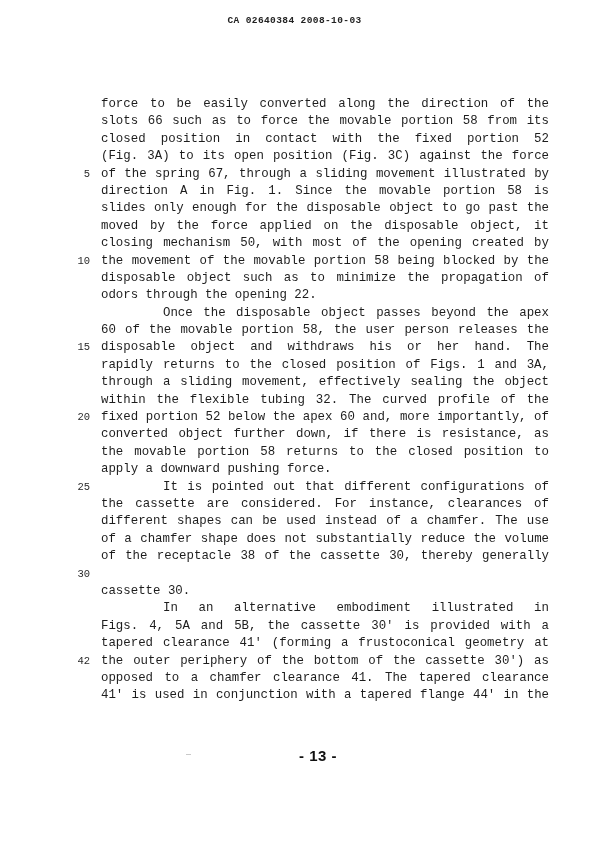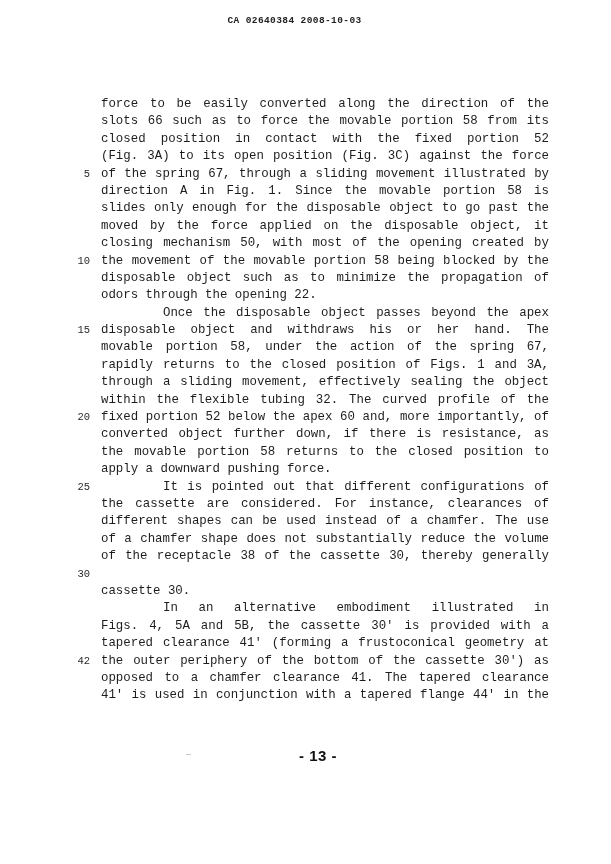--- a/index.html
+++ b/index.html
@@ -95,22 +95,22 @@
       <div class="line"><span>(Fig. 3A) to its open position (Fig. 3C) against the force</span></div>
       <div class="line"><span class="lineno">5</span><span>of the spring 67, through a sliding movement illustrated by</span></div>
       <div class="line"><span>direction A in Fig. 1.  Since the movable portion 58 is</span></div>
       <div class="line"><span>slides only enough for the disposable object to go past the</span></div>
       <div class="line"><span>moved by the force applied on the disposable object, it</span></div>
       <div class="line"><span>closing mechanism 50, with most of the opening created by</span></div>
       <div class="line"><span class="lineno">10</span><span>the movement of the movable portion 58 being blocked by the</span></div>
       <div class="line"><span>disposable object such as to minimize the propagation of</span></div>
       <div class="line end"><span>odors through the opening 22.</span></div>
       <div class="line ind"><span>Once the disposable object passes beyond the apex</span></div>
+      <div class="line"><span>60 of the movable portion 58, the user person releases the</span></div>
       <div class="line"><span class="lineno">15</span><span>disposable object and withdraws his or her hand.  The</span></div>
-      <div class="line"><span>movable portion 58, under the action of the spring 67,</span></div>
       <div class="line"><span>rapidly returns to the closed position of Figs. 1 and 3A,</span></div>
       <div class="line"><span>through a sliding movement, effectively sealing the object</span></div>
       <div class="line"><span>within the flexible tubing 32.  The curved profile of the</span></div>
       <div class="line"><span class="lineno">20</span><span>fixed portion 52 below the apex 60 and, more importantly, of</span></div>
       <div class="line"><span>converted object further down, if there is resistance, as</span></div>
       <div class="line"><span>the movable portion 58 returns to the closed position to</span></div>
       <div class="line end"><span>apply a downward pushing force.</span></div>
       <div class="line ind"><span class="lineno">25</span><span>It is pointed out that different configurations of</span></div>
       <div class="line"><span>the cassette are considered.  For instance, clearances of</span></div>
       <div class="line"><span>different shapes can be used instead of a chamfer.  The use</span></div>

